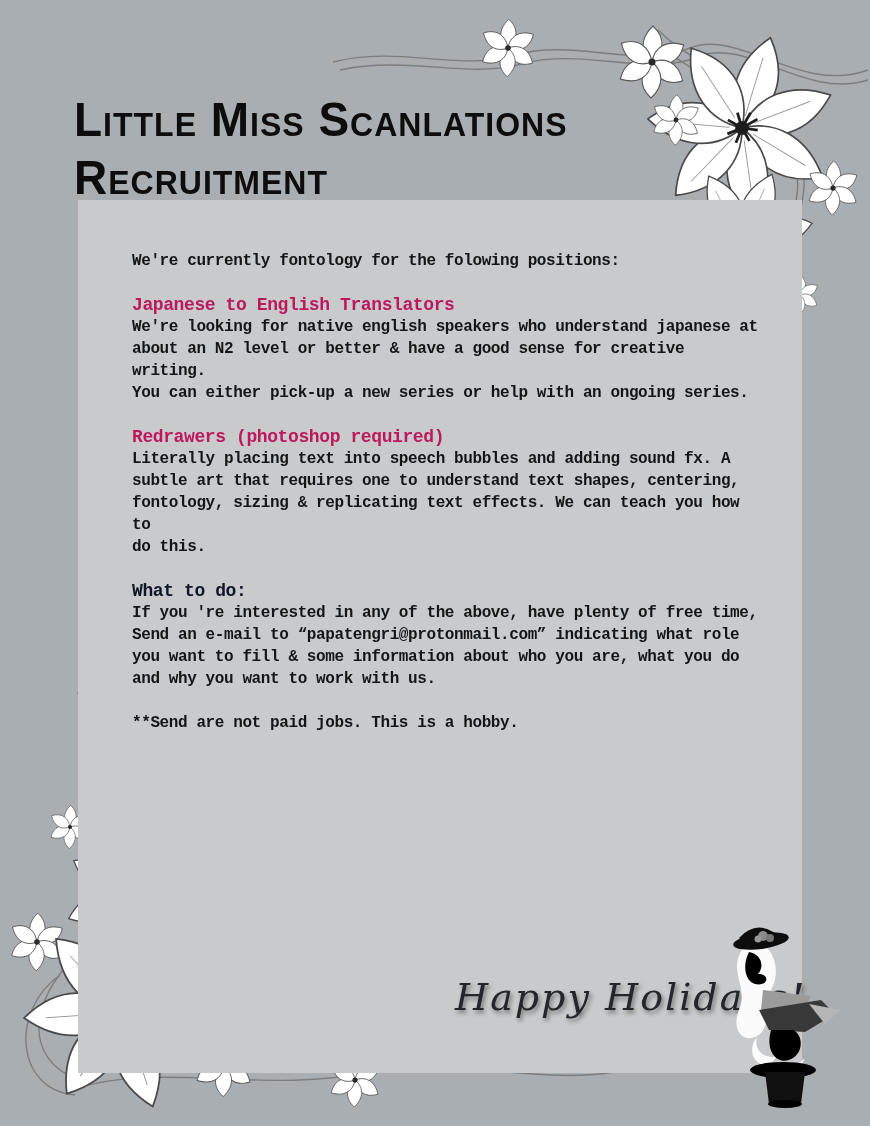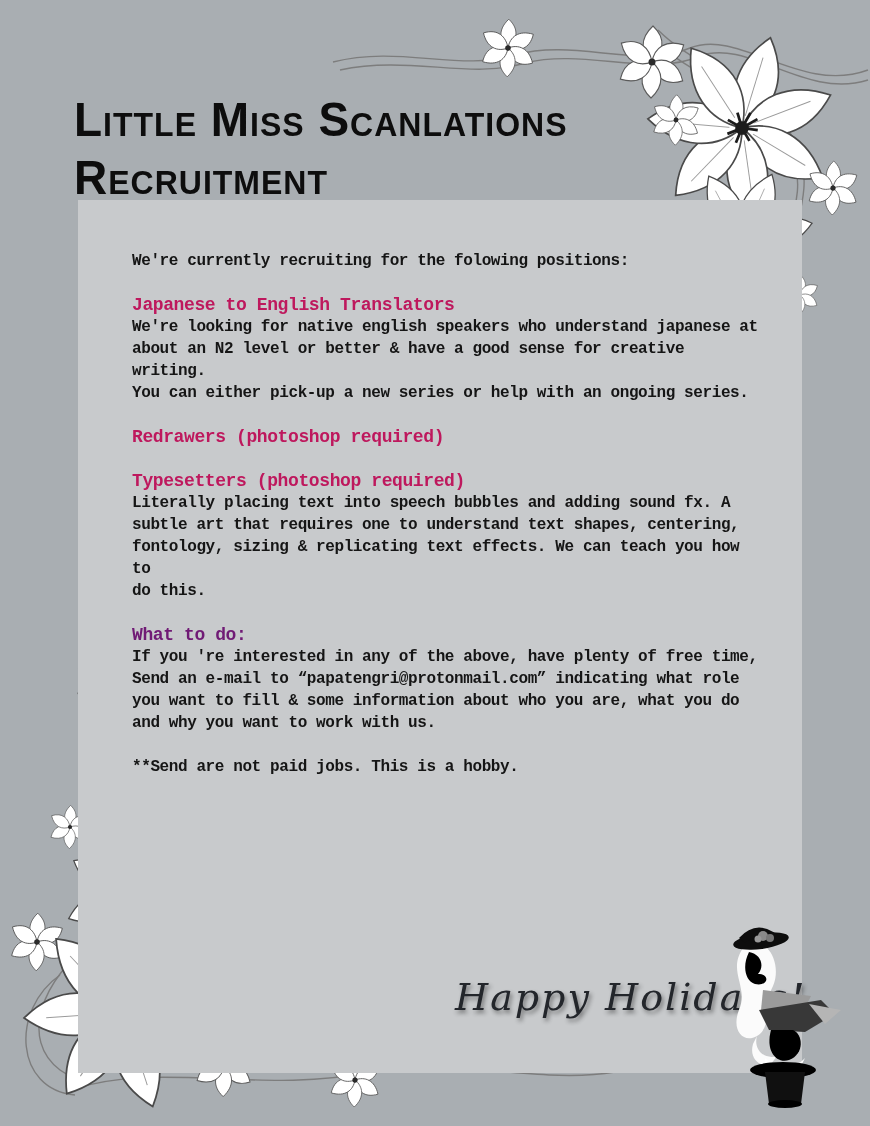--- a/index.html
+++ b/index.html
@@ -41,21 +41,21 @@
     margin:0;
   }
   .intro{margin-bottom:22px;}
   .sec-heading{
     font-size:18px;font-weight:bold;
     line-height:22px;letter-spacing:-0.4px;
     margin:22px 0 0 0;
     white-space:pre-line;
   }
   .sec-heading.red{color:#be185d;}
-  .sec-heading.navy{color:#701a75;}
+  .sec-heading.navy{color:#0f172a;}
   .note{margin-top:22px;}
   
   .greeting{
     position:absolute;left:455px;top:975px;z-index:4;
     font-family:"DejaVu Serif", serif;
     font-style:italic;
     font-size:38px;
     letter-spacing:2px;
     color:#23262b;
     text-shadow:2px 3px 4px rgba(20,20,20,0.45);
@@ -140,30 +140,29 @@
     <use href="#flowerS" transform="translate(224,1066) scale(0.85)"></use>
     <use href="#flowerS" transform="translate(355,1080) scale(0.75)"></use>
   </svg>
 
   <h1 class="title">
     <span>Little Miss Scanlations</span>
     <span>Recruitment</span>
   </h1>
 
   <main class="panel">
-    <p class="intro">We're currently recruiting for the folowing positions:</p>
+    <p class="intro">We're currently fontology for the folowing positions:</p>
 
     <h2 class="sec-heading red">Japanese to English Translators</h2>
     <p class="body-text">We're looking for native english speakers who understand japanese at
 about an N2 level or better &amp; have a good sense for creative writing.
 You can either pick-up a new series or help with an ongoing series.</p>
 
     <h2 class="sec-heading red">Redrawers (photoshop required)</h2>
 
-    <h2 class="sec-heading red">Typesetters (photoshop required)</h2>
     <p class="body-text">Literally placing text into speech bubbles and adding sound fx. A
 subtle art that requires one to understand text shapes, centering,
 fontology, sizing &amp; replicating text effects. We can teach you how to
 do this.</p>
 
     <h2 class="sec-heading navy">What to do:</h2>
     <p class="body-text">If you 're interested in any of the above, have plenty of free time,
 Send an e-mail to “papatengri@protonmail.com” indicating what role
 you want to fill &amp; some information about who you are, what you do
 and why you want to work with us.</p>

